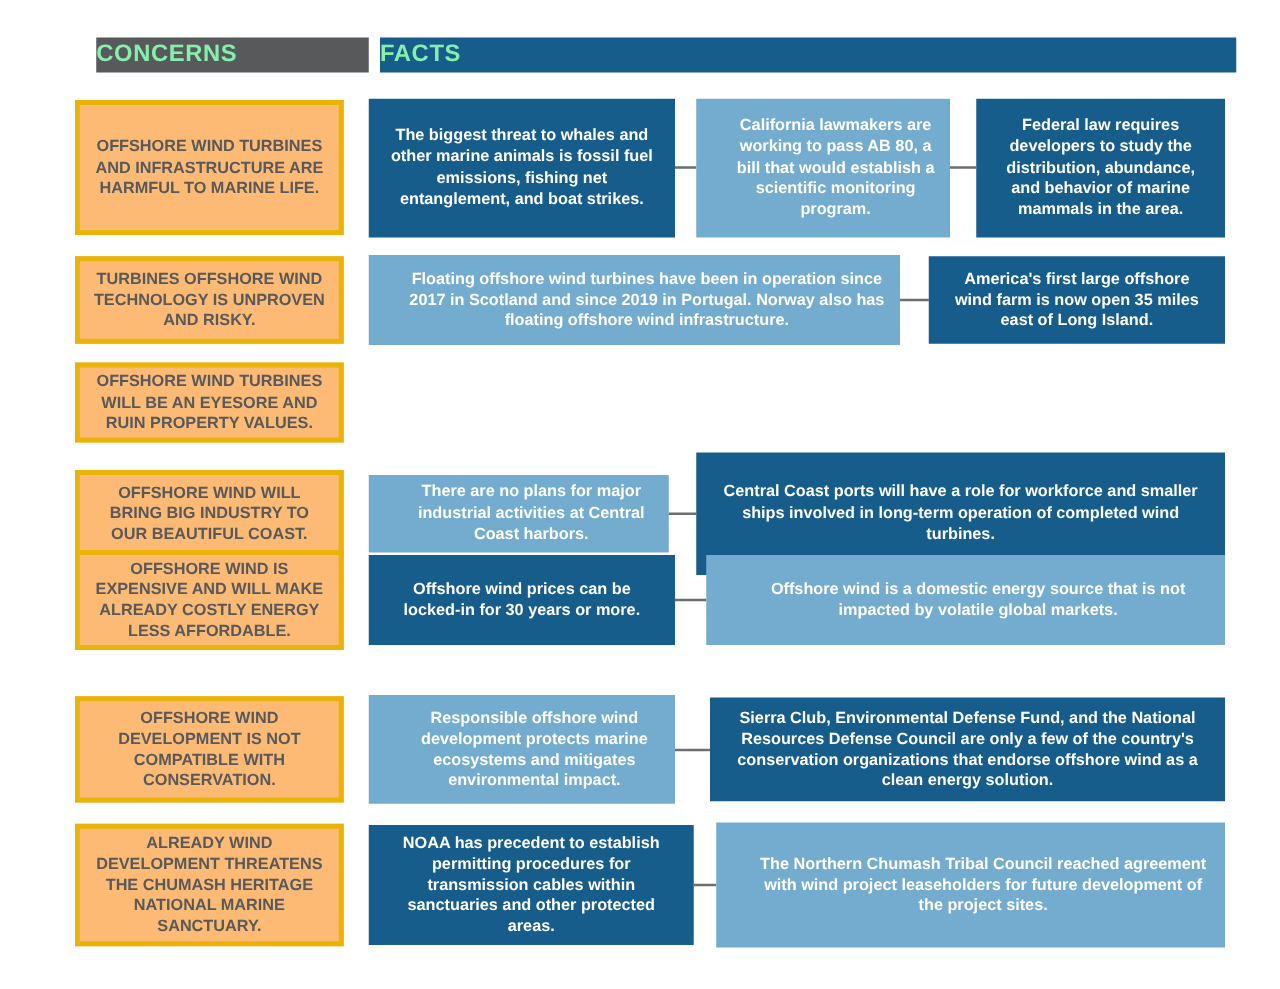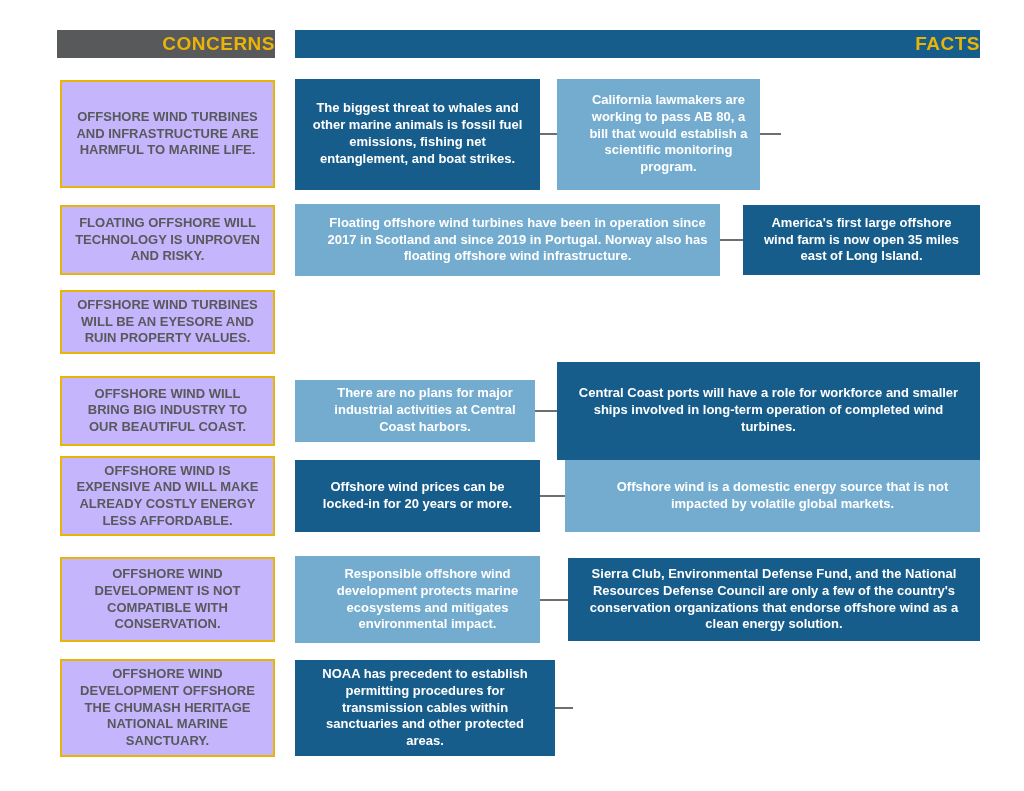--- a/index.html
+++ b/index.html
@@ -5,32 +5,32 @@
   html,body{margin:0;padding:0;background:#ffffff;}
   .canvas{
     position:relative;
     width:1024px;height:791px;
     background:#ffffff;
     font-family:"Liberation Sans", sans-serif;
     overflow:hidden;
   }
   .hdr{
     position:absolute;top:30px;height:28px;
-    display:flex;align-items:center;justify-content:flex-end;
-    color:#eab308;font-weight:700;font-size:19px;letter-spacing:0.5px;
+    display:flex;align-items:center;justify-content:flex-start;
+    color:#86efac;font-weight:700;font-size:19px;letter-spacing:0.5px;margin-left:20px;
   }
   .hdr-concerns{left:57px;width:218px;background:#58595b;}
-  .hdr-facts{left:295px;width:685px;background:#175d8c;}
+  .hdr-facts{left:284px;width:685px;background:#175d8c;}
   .row{
     position:absolute;left:60px;width:920px;
     display:flex;align-items:center;
   }
   .concern{
     width:215px;flex:0 0 215px;box-sizing:border-box;
-    border:2px solid #eab308;background:#c4b5fd;
+    border:4px solid #eab308;background:#fdba74;
     display:flex;align-items:center;justify-content:center;
     text-align:center;color:#58595b;
     font-weight:700;font-size:13px;line-height:1.28;
     padding:17px 10px;align-self:center;
   }
   .cgap{width:20px;flex:0 0 20px;}
   .fact{
     box-sizing:border-box;flex:0 0 auto;
     display:flex;align-items:center;justify-content:center;
     text-align:center;color:#ffffff;
@@ -61,25 +61,28 @@
     </div>
     <div class="cgap"></div>
     <div class="fact dark" style="width:245px;height:111px">
       <span>The biggest threat to whales and other marine animals is fossil fuel emissions, fishing net entanglement, and boat strikes.</span>
     </div>
     <div class="connector" style="width:17px"></div>
     <div class="fact light" style="width:203px;height:111px">
       <span>California lawmakers are working to pass AB 80, a bill that would establish a scientific monitoring program.</span>
     </div>
     <div class="connector" style="width:21px"></div>
+    <div class="fact dark" style="width:199px;height:111px">
+      <span>Federal law requires developers to study the distribution, abundance, and behavior of marine mammals in the area.</span>
+    </div>
   </div>
 
   <div class="row" style="top:204px;height:72px">
     <div class="concern" style="height:70px">
-      <span>FLOATING OFFSHORE WILL TECHNOLOGY IS UNPROVEN AND RISKY.</span>
+      <span>TURBINES OFFSHORE WIND TECHNOLOGY IS UNPROVEN AND RISKY.</span>
     </div>
     <div class="cgap"></div>
     <div class="fact light" style="width:425px;height:72px">
       <span>Floating offshore wind turbines have been in operation since 2017 in Scotland and since 2019 in Portugal. Norway also has floating offshore wind infrastructure.</span>
     </div>
     <div class="connector" style="width:23px"></div>
     <div class="fact dark" style="width:237px;height:70px">
       <span>America's first large offshore wind farm is now open 35 miles east of Long Island.</span>
     </div>
   </div>
@@ -98,27 +101,27 @@
     <div class="cgap"></div>
     <div class="fact light" style="width:240px;height:62px">
       <span>There are no plans for major industrial activities at Central Coast harbors.</span>
     </div>
     <div class="connector" style="width:22px"></div>
     <div class="fact dark" style="width:423px;height:98px">
       <span>Central Coast ports will have a role for workforce and smaller ships involved in long-term operation of completed wind turbines.</span>
     </div>
   </div>
 
-  <div class="row" style="top:456px;height:80px">
+  <div class="row" style="top:440px;height:80px">
     <div class="concern" style="height:80px">
       <span>OFFSHORE WIND IS EXPENSIVE AND WILL MAKE ALREADY COSTLY ENERGY LESS AFFORDABLE.</span>
     </div>
     <div class="cgap"></div>
     <div class="fact dark" style="width:245px;height:72px">
-      <span>Offshore wind prices can be locked-in for 20 years or more.</span>
+      <span>Offshore wind prices can be locked-in for 30 years or more.</span>
     </div>
     <div class="connector" style="width:25px"></div>
     <div class="fact light" style="width:415px;height:72px">
       <span>Offshore wind is a domestic energy source that is not impacted by volatile global markets.</span>
     </div>
   </div>
 
   <div class="row" style="top:556px;height:87px">
     <div class="concern" style="height:85px">
       <span>OFFSHORE WIND DEVELOPMENT IS NOT COMPATIBLE WITH CONSERVATION.</span>
@@ -128,22 +131,25 @@
       <span>Responsible offshore wind development protects marine ecosystems and mitigates environmental impact.</span>
     </div>
     <div class="connector" style="width:28px"></div>
     <div class="fact dark" style="width:412px;height:83px">
       <span>Sierra Club, Environmental Defense Fund, and the National Resources Defense Council are only a few of the country's conservation organizations that endorse offshore wind as a clean energy solution.</span>
     </div>
   </div>
 
   <div class="row" style="top:658px;height:100px">
     <div class="concern" style="height:98px">
-      <span>OFFSHORE WIND DEVELOPMENT OFFSHORE THE CHUMASH HERITAGE NATIONAL MARINE SANCTUARY.</span>
+      <span>ALREADY WIND DEVELOPMENT THREATENS THE CHUMASH HERITAGE NATIONAL MARINE SANCTUARY.</span>
     </div>
     <div class="cgap"></div>
     <div class="fact dark" style="width:260px;height:96px">
       <span>NOAA has precedent to establish permitting procedures for transmission cables within sanctuaries and other protected areas.</span>
     </div>
     <div class="connector" style="width:18px"></div>
+    <div class="fact light" style="width:407px;height:100px">
+      <span>The Northern Chumash Tribal Council reached agreement with wind project leaseholders for future development of the project sites.</span>
+    </div>
   </div>
 
 </div>
 
 </body></html>

